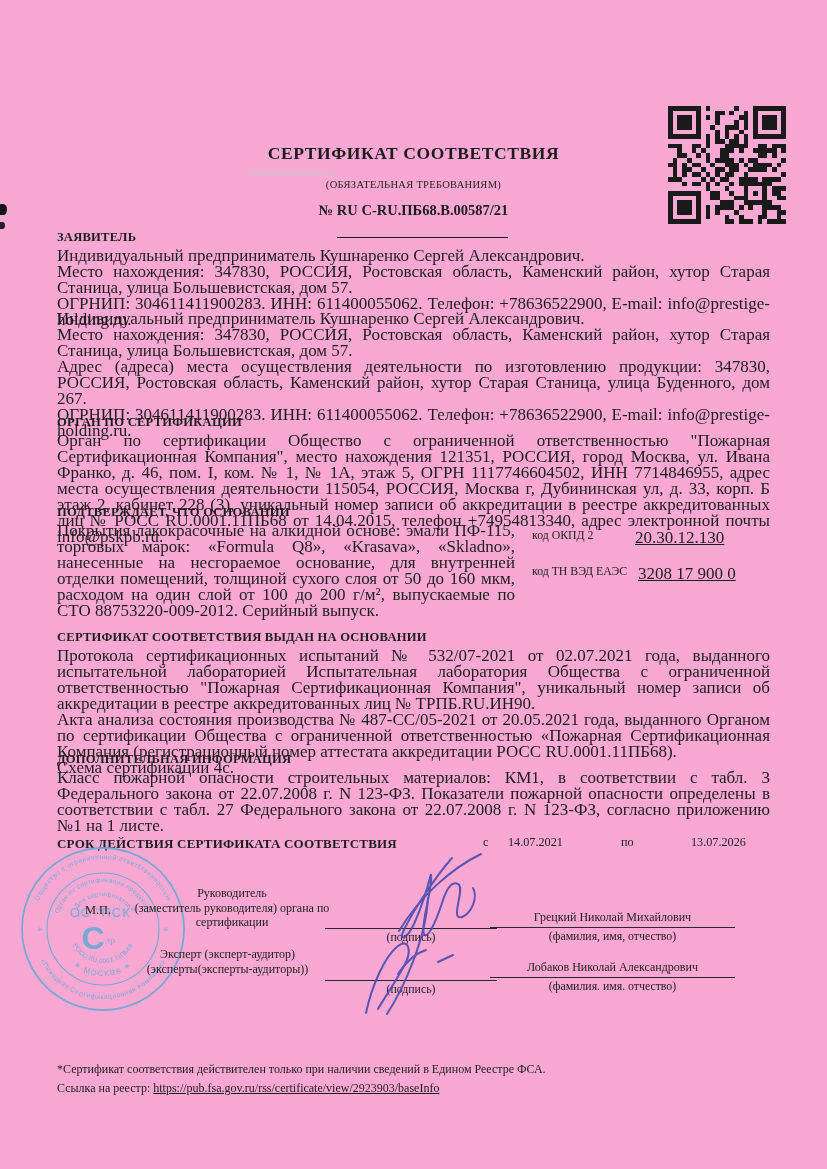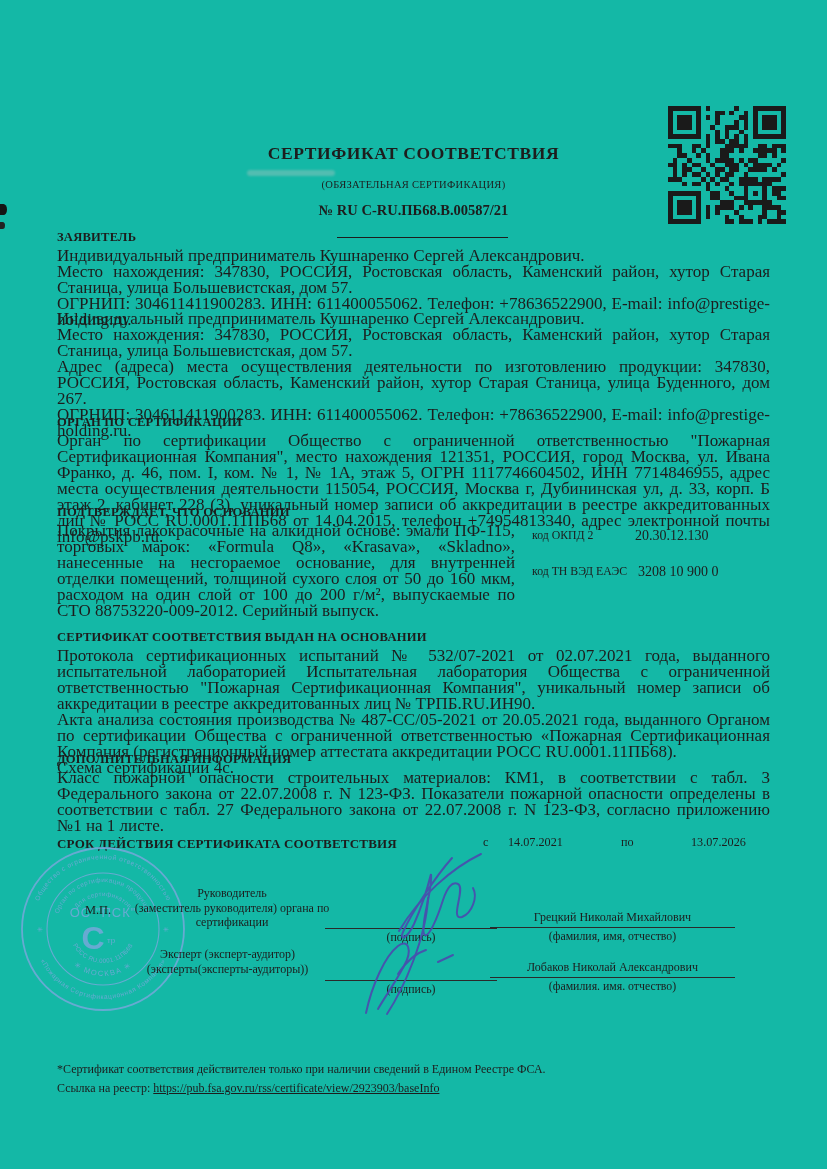--- a/index.html
+++ b/index.html
@@ -1,18 +1,18 @@
 <!DOCTYPE html>
 <html><head>
 <meta charset="utf-8">
 <style>
   * { margin:0; padding:0; box-sizing:border-box; }
   html,body { background:#ffffff; }
   .page {
-    position:relative; width:827px; height:1169px; background:#14b8a6;
+    position:relative; width:827px; height:1169px; background:#f9a8d4;
     font-family:"Liberation Serif","DejaVu Serif",serif; color:#1d1d1d;
     overflow:hidden;
   }
   
   .header { position:absolute; left:0; top:143px; width:827px; text-align:center; }
   .title { font-size:17.5px; font-weight:bold; letter-spacing:0.6px; }
   .subtitle { font-size:10.5px; margin-top:15px; letter-spacing:0.3px; }
   .cert-number { font-size:14.5px; font-weight:bold; margin-top:12px; }
   .cert-number .num { border-bottom:1.6px solid #1d1d1d; padding-bottom:19px; }
   .smudge { position:absolute; left:247px; top:170px; width:88px; height:6px;
@@ -25,21 +25,21 @@
   
   .section { position:absolute; left:57px; width:713px; }
   .section .h { font-size:12.6px; font-weight:bold; letter-spacing:0.2px; margin-bottom:3px; }
   .section .b { font-size:17px; line-height:16px; text-align:justify; white-space:pre-line; }
   .sec-applicant   { top:230px; }
   .sec-manufacturer{ top:311px; }
   .sec-organ       { top:406px;margin-top:9px; }
   .sec-product     { top:505px; }
   .sec-product .b  { width:458px; }
   .code-label { position:absolute; font-size:11.8px; }
-  .code-value { position:absolute; font-size:14px; }
+  .code-value { position:absolute; font-size:17px;text-decoration:underline; }
   .okpd-label  { left:475px; top:23px; }
   .okpd-value  { left:578px; top:23px; }
   .tnved-label { left:475px; top:59px; }
   .tnved-value { left:581px; top:59px; }
   .sec-requirements{ top:597px; }
   .sec-basis       { top:630px; }
   .sec-additional  { top:752px; }
   .sec-validity    { top:834px; height:20px; }
   .sec-validity .h { display:inline-block; font-size:13px; }
   .validity-item { position:absolute; top:1px; font-size:12.2px; }
@@ -390,21 +390,21 @@
       <rect x="17" y="24" width="1" height="1" fill="#1a1a1a"></rect>
       <rect x="19" y="24" width="1" height="1" fill="#1a1a1a"></rect>
       <rect x="21" y="24" width="1" height="1" fill="#1a1a1a"></rect>
       <rect x="22" y="24" width="1" height="1" fill="#1a1a1a"></rect>
       <rect x="23" y="24" width="1" height="1" fill="#1a1a1a"></rect>
       <rect x="24" y="24" width="1" height="1" fill="#1a1a1a"></rect>
     </svg>
 
   <div class="header">
     <div class="title">СЕРТИФИКАТ СООТВЕТСТВИЯ</div>
-    <div class="subtitle">(ОБЯЗАТЕЛЬНАЯ СЕРТИФИКАЦИЯ)</div>
+    <div class="subtitle">(ОБЯЗАТЕЛЬНАЯ ТРЕБОВАНИЯМ)</div>
     <div class="cert-number"><span>№ </span><span class="num">RU C-RU.ПБ68.В.00587/21</span></div>
   </div>
 
   <div class="section sec-applicant">
     <div class="h">ЗАЯВИТЕЛЬ</div>
     <div class="b">Индивидуальный предприниматель Кушнаренко Сергей Александрович.
 Место нахождения: 347830, РОССИЯ, Ростовская область, Каменский район, хутор Старая Станица, улица Большевистская, дом 57.
 ОГРНИП: 304611411900283. ИНН: 611400055062. Телефон: +78636522900, E-mail: info@prestige-holding.ru.</div>
   </div>
 
@@ -419,21 +419,21 @@
     <div class="h">ОРГАН ПО СЕРТИФИКАЦИИ</div>
     <div class="b">Орган по сертификации Общество с ограниченной ответственностью "Пожарная Сертификационная Компания", место нахождения 121351, РОССИЯ, город Москва, ул. Ивана Франко, д. 46, пом. I, ком. № 1, № 1А, этаж 5, ОГРН 1117746604502, ИНН 7714846955, адрес места осуществления деятельности 115054, РОССИЯ, Москва г, Дубининская ул, д. 33, корп. Б этаж 2, кабинет 228 (3), уникальный номер записи об аккредитации в реестре аккредитованных лиц № РОСС RU.0001.11ПБ68 от 14.04.2015, телефон +74954813340, адрес электронной почты info@pskpb.ru.</div>
   </div>
 
   <div class="section sec-product">
     <div class="h">ПОДТВЕРЖДАЕТ, ЧТО ОСНОВАНИИ</div>
     <div class="b">Покрытия лакокрасочные на алкидной основе: эмали ПФ-115, торговых марок: «Formula Q8», «Krasava», «Skladno», нанесенные на несгораемое основание, для внутренней отделки помещений, толщиной сухого слоя от 50 до 160 мкм, расходом на один слой от 100 до 200 г/м², выпускаемые по СТО 88753220-009-2012. Серийный выпуск.</div>
     <div class="code-label okpd-label">код ОКПД 2</div>
     <div class="code-value okpd-value">20.30.12.130</div>
     <div class="code-label tnved-label">код ТН ВЭД ЕАЭС</div>
-    <div class="code-value tnved-value">3208 10 900 0</div>
+    <div class="code-value tnved-value">3208 17 900 0</div>
   </div>
 
 
   <div class="section sec-basis">
     <div class="h">СЕРТИФИКАТ СООТВЕТСТВИЯ ВЫДАН НА ОСНОВАНИИ</div>
     <div class="b">Протокола сертификационных испытаний № 532/07-2021 от 02.07.2021 года, выданного испытательной лабораторией Испытательная лаборатория Общества с ограниченной ответственностью "Пожарная Сертификационная Компания", уникальный номер записи об аккредитации в реестре аккредитованных лиц № ТРПБ.RU.ИН90.
 Акта анализа состояния производства № 487-СС/05-2021 от 20.05.2021 года, выданного Органом по сертификации Общества с ограниченной ответственностью «Пожарная Сертификационная Компания (регистрационный номер аттестата аккредитации РОСС RU.0001.11ПБ68).
 Схема сертификации 4с.</div>
   </div>
 

